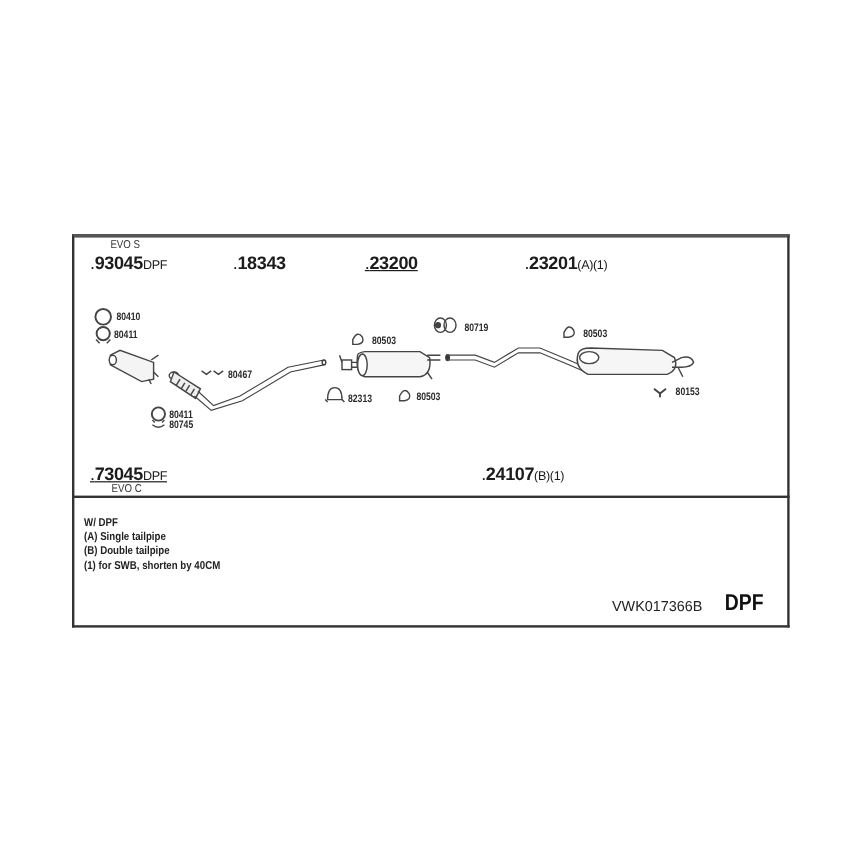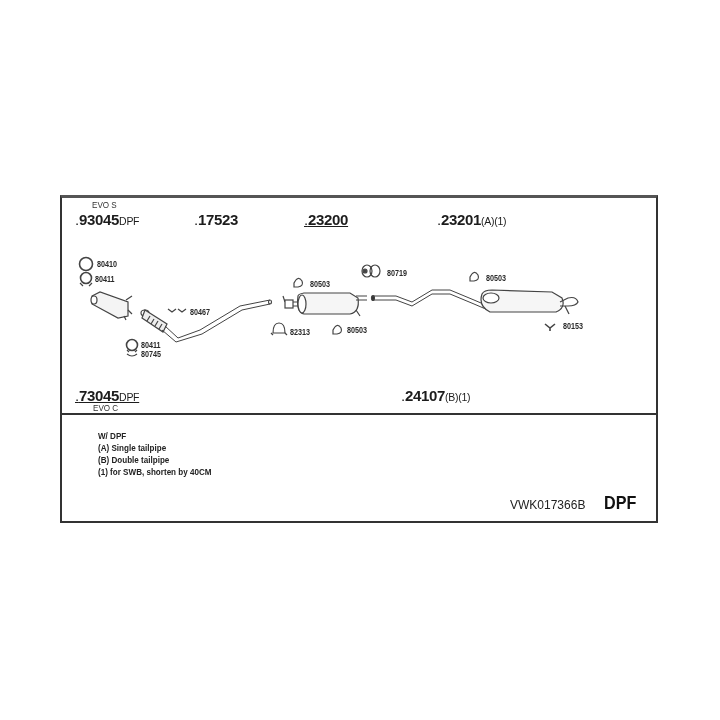--- a/index.html
+++ b/index.html
@@ -27,21 +27,21 @@
 <body>
 
 <div class="frame"></div>
 <div class="divider"></div>
 
 <div class="abs variant" style="left:92px; top:199px;">EVO S</div>
 <div class="abs pn" style="left:75px; top:211px;text-align:center;">
   <span class="dot">.</span><span>93045</span><span class="suffix">DPF</span>
 </div>
 <div class="abs pn" style="left:194px; top:211px;">
-  <span class="dot">.</span><span>17523</span>
+  <span class="dot">.</span><span>18343</span>
 </div>
 <div class="abs pn" style="left:304px; top:211px;text-decoration:underline;">
   <span class="dot">.</span><span>23200</span>
 </div>
 <div class="abs pn" style="left:437px; top:211px;text-align:right;">
   <span class="dot">.</span><span>23201</span><span class="suffix">(A)(1)</span>
 </div>
 
 <div class="abs pn" style="left:75px; top:387px;text-decoration:underline;">
   <span class="dot">.</span><span>73045</span><span class="suffix">DPF</span>
@@ -148,21 +148,21 @@
       <path d="M560 302 L568 298 Q576 296 578 302 Q576 306 568 306 L560 306"></path>
       <path d="M565 306 l4 8"></path>
     </g>
 
     <g>
       <path d="M545 324 l5 4 l5 -4 M550 328 l0 3" stroke-width="1.6"></path>
     </g>
   </g>
 </svg>
 
-<div class="abs" style="left:70px; top:430px;margin-left:28px;">
+<div class="abs" style="left:70px; top:430px;">
   <div class="note">W/ DPF</div>
   <div class="note">(A) Single tailpipe</div>
   <div class="note">(B) Double tailpipe</div>
   <div class="note">(1) for SWB, shorten by 40CM</div>
 </div>
 
 <div class="abs kitcode" style="left:510px; top:498px;">VWK017366B</div>
 <div class="abs kittype" style="left:604px; top:492px;">DPF</div>
 
 </body></html>

